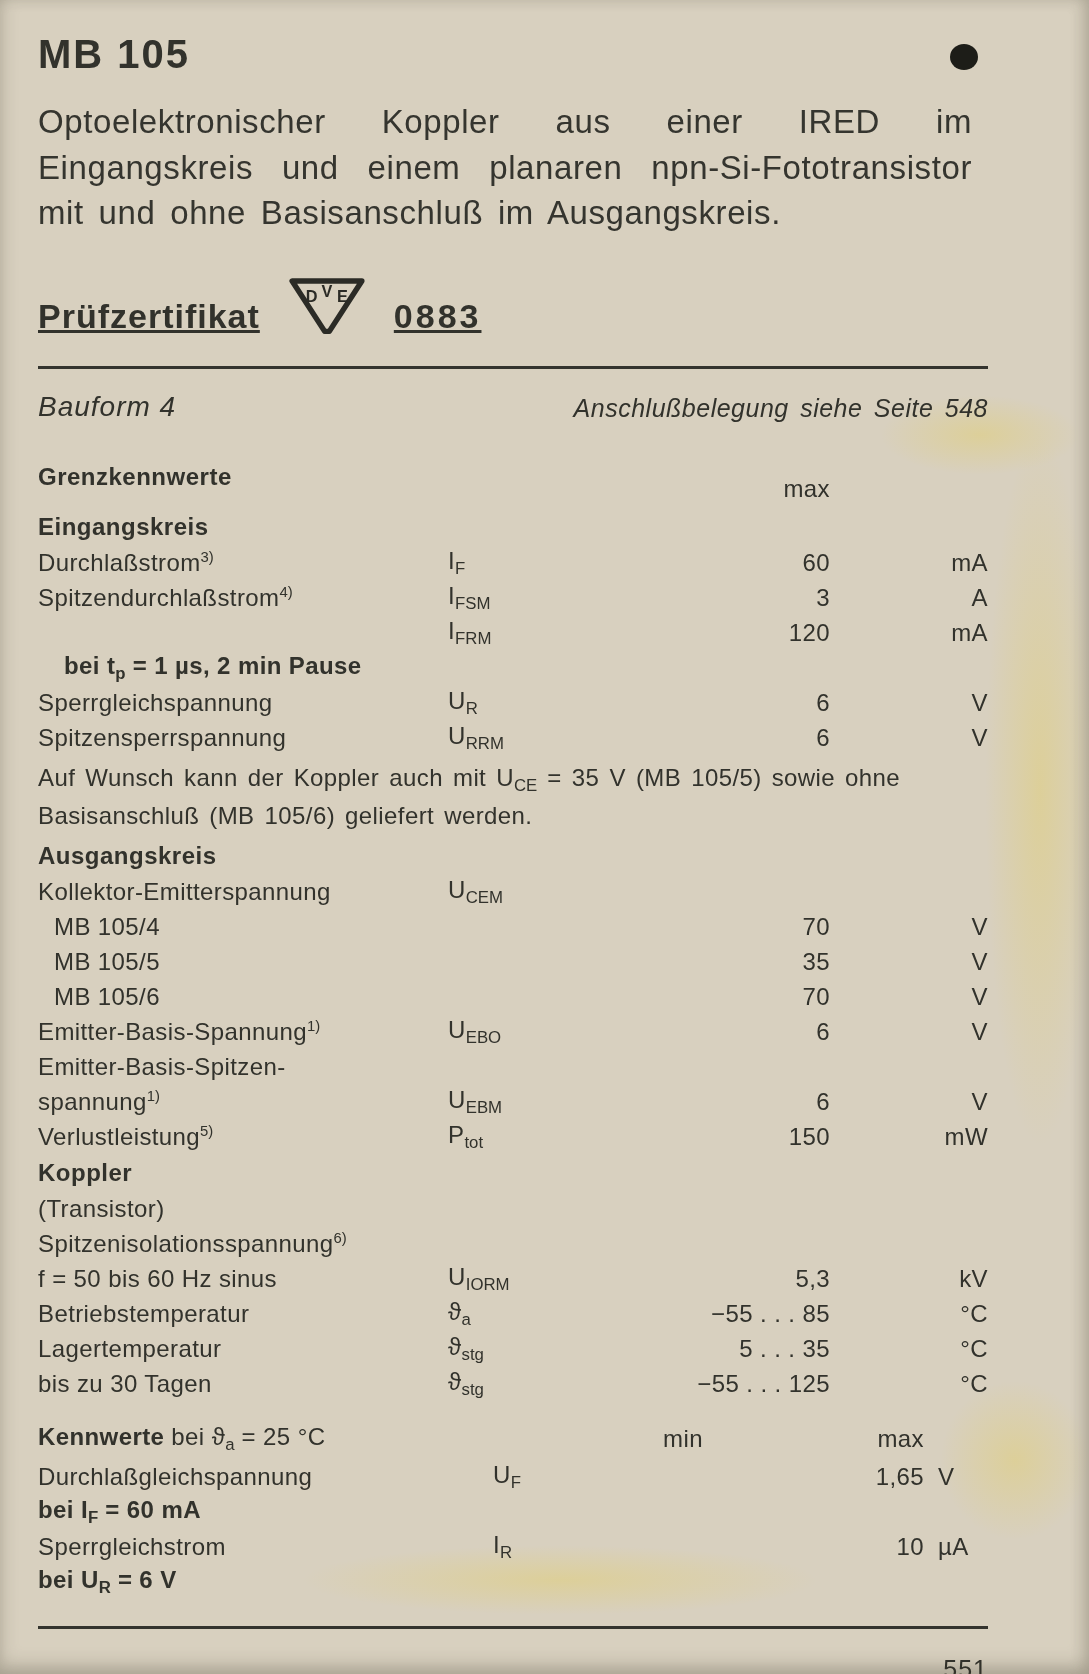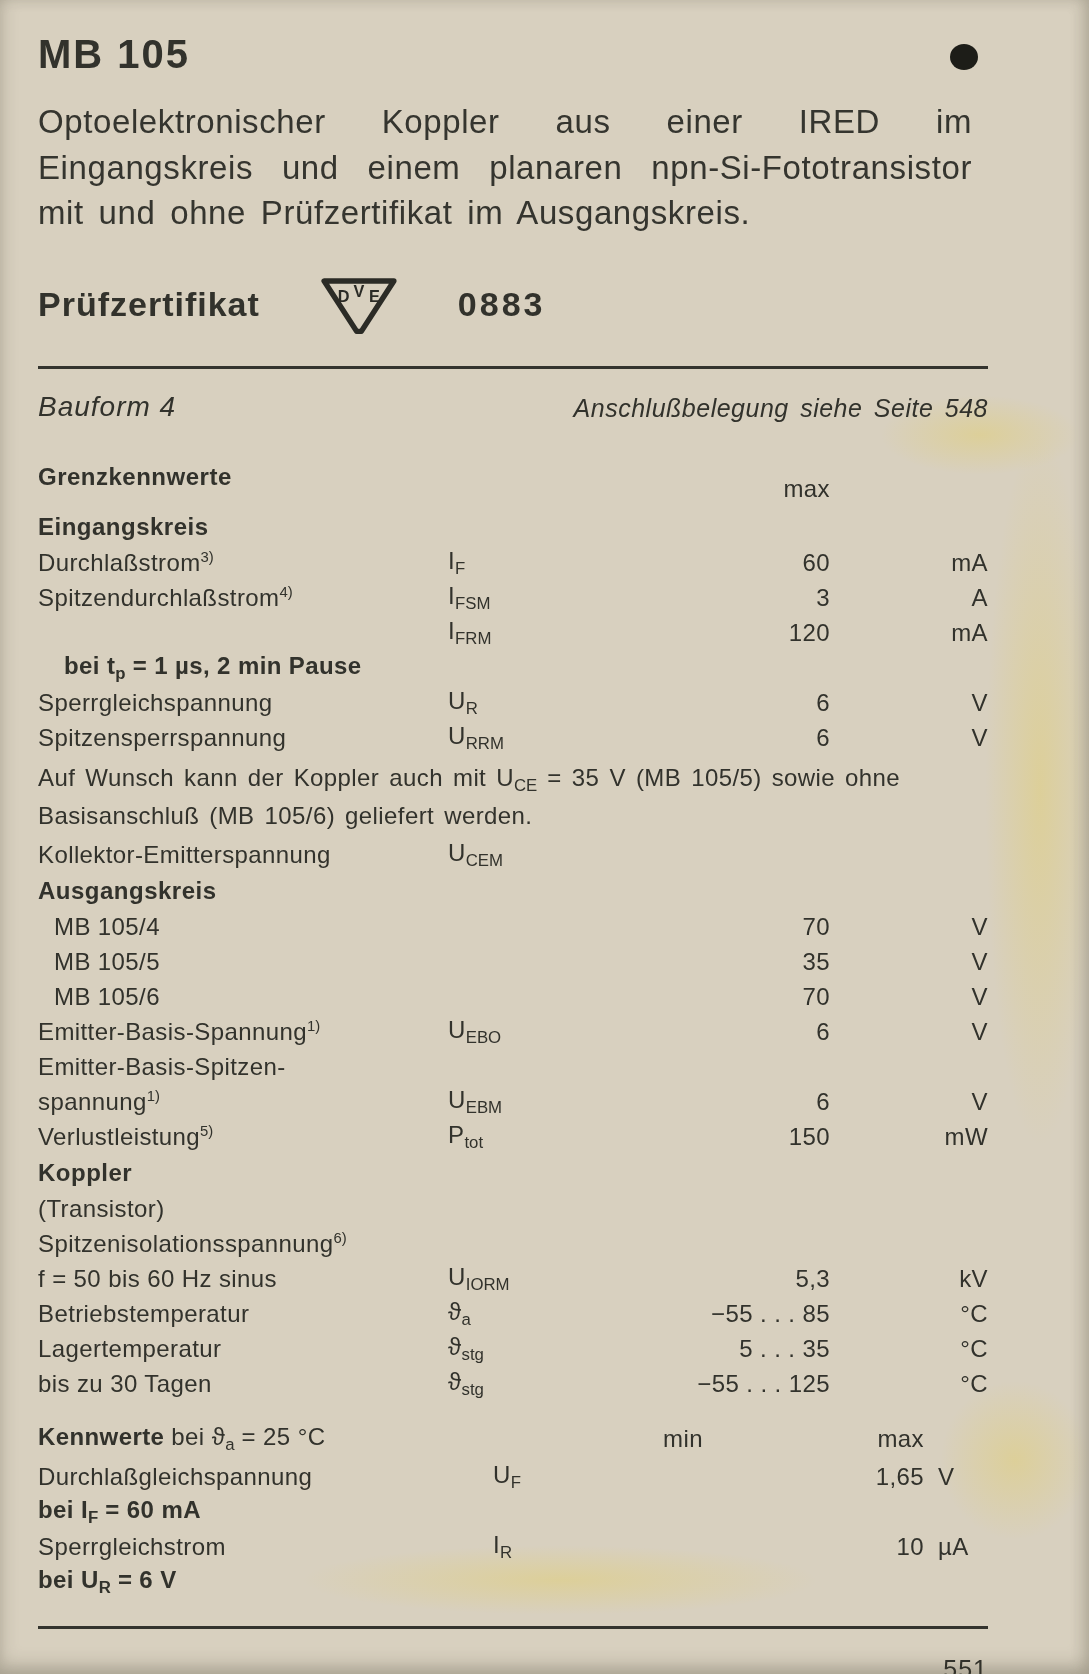--- a/index.html
+++ b/index.html
@@ -16,21 +16,21 @@
   body::after{content:"";position:absolute;inset:0;pointer-events:none;
     box-shadow:inset 0 -8px 18px rgba(60,55,40,.25), inset -6px 0 14px rgba(60,55,40,.12);}
   .smudge{position:absolute;pointer-events:none;border-radius:50%;
     background:radial-gradient(ellipse at center, rgba(228,206,92,.38), rgba(228,206,92,0) 70%);}
   .page{position:absolute;left:38px;top:0;width:950px;}
   .dot{position:absolute;top:44px;left:912px;width:28px;height:26px;border-radius:50%;background:#1d1d18;}
 
   h1{font-size:40px;font-weight:bold;letter-spacing:2px;margin:32px 0 22px 0;}
   .desc{font-size:33px;line-height:1.38;margin:0 0 38px 0;width:934px;
     text-align:justify;letter-spacing:.6px;word-spacing:5px;color:#35352f;}
-  .certrow{display:flex;align-items:center;gap:60px;margin:0 0 30px 0;}
+  .certrow{display:flex;align-items:flex-end;gap:28px;margin:0 0 30px 0;text-decoration:underline;}
   .cert{font-size:34px;font-weight:bold;letter-spacing:1px;}
   .vde{display:inline-flex;}
   .vde svg{width:78px;height:62px;}
   .certnum{font-size:34px;font-weight:bold;letter-spacing:3px;}
 
   .hr{height:3px;background:#34342e;margin:8px 0 22px 0;}
   .hr.bottom{margin:26px 0 0 0;}
 
   .info{display:flex;justify-content:space-between;align-items:flex-end;margin-bottom:40px;font-style:italic;}
   .bauform{font-size:28px;letter-spacing:1px;}
@@ -75,21 +75,21 @@
 <div class="smudge" style="left:985px;top:430px;width:110px;height:720px;"></div>
 <div class="smudge" style="left:300px;top:1545px;width:520px;height:70px;"></div>
 <div class="smudge" style="left:940px;top:1380px;width:150px;height:160px;"></div>
 
 <div class="page">
 
   <div class="dot"></div>
 
   <h1>MB 105</h1>
 
-  <p class="desc">Optoelektronischer Koppler aus einer IRED im Eingangskreis und einem planaren npn-Si-Fototransistor mit und ohne Prüfzertifikat im Ausgangskreis.</p>
+  <p class="desc">Optoelektronischer Koppler aus einer IRED im Eingangskreis und einem planaren npn-Si-Fototransistor mit und ohne Basisanschluß im Ausgangskreis.</p>
 
   <div class="certrow">
     <span class="cert">Prüfzertifikat</span>
     <span class="vde">
       <svg viewBox="0 0 100 80" aria-hidden="true">
         <path d="M5 9 L95 9 L53 74 L47 74 Z" fill="none" stroke="#2b2b26" stroke-width="7" stroke-linejoin="round"></path>
         <text x="30" y="36" text-anchor="middle" font-size="21" font-weight="bold" fill="#2b2b26" font-family="Liberation Sans, sans-serif">D</text>
         <text x="50" y="30" text-anchor="middle" font-size="21" font-weight="bold" fill="#2b2b26" font-family="Liberation Sans, sans-serif">V</text>
         <text x="70" y="36" text-anchor="middle" font-size="21" font-weight="bold" fill="#2b2b26" font-family="Liberation Sans, sans-serif">E</text>
       </svg>
@@ -143,29 +143,29 @@
   </div>
   <div class="trow">
     <div class="cl"><span>Spitzensperrspannung</span></div>
     <div class="cs"><span>U</span><sub>RRM</sub></div>
     <div class="cv">6</div>
     <div class="cu">V</div>
   </div>
 
   <p class="optnote"><span>Auf Wunsch kann der Koppler auch mit U</span><sub>CE</sub><span> = 35 V (MB 105/5) sowie ohne Basisanschluß (MB 105/6) geliefert werden.</span></p>
 
+  <div class="trow sectrow">
+    <div class="cl sect">Ausgangskreis</div>
+  </div>
+
   <div class="trow">
     <div class="cl"><span>Kollektor-Emitterspannung</span></div>
     <div class="cs"><span>U</span><sub>CEM</sub></div>
     <div class="cv"></div>
     <div class="cu"></div>
-  </div>
-
-  <div class="trow sectrow">
-    <div class="cl sect">Ausgangskreis</div>
   </div>
   <div class="trow indent">
     <div class="cl"><span>MB 105/4</span></div>
     <div class="cs"></div>
     <div class="cv">70</div>
     <div class="cu">V</div>
   </div>
   <div class="trow indent">
     <div class="cl"><span>MB 105/5</span></div>
     <div class="cs"></div>

